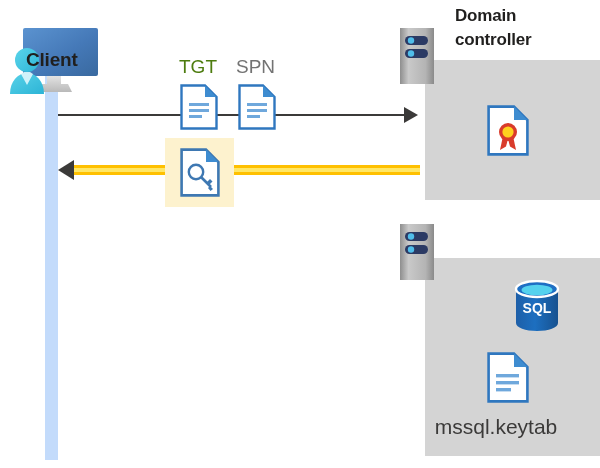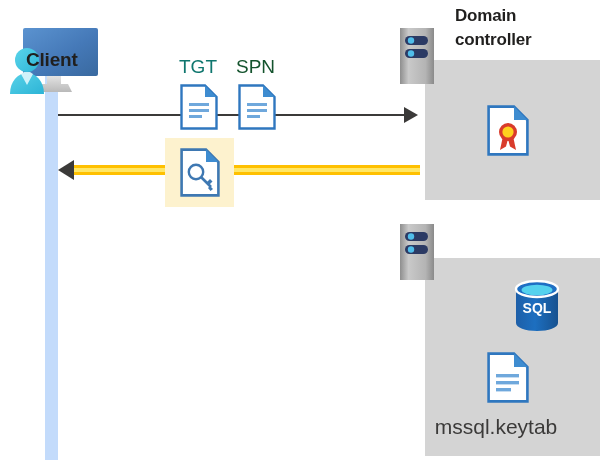--- a/index.html
+++ b/index.html
@@ -85,27 +85,27 @@
   
   #response-arrow {
     left: 58px; top: 158px;
     width: 362px; height: 24px;
   }
 
   
   #tgt-label {
     left: 179px; top: 56px;
     font-size: 19px;
-    color: #0f766e;
+    color: #4d7c0f;
     text-align: right;
   }
   #spn-label {
     left: 236px; top: 56px;
     font-size: 19px;
-    color: #14532d;
+    color: #737373;
   }
   #tgt-doc { left: 180px; top: 84px; width: 38px; height: 46px; }
   #spn-doc { left: 238px; top: 84px; width: 38px; height: 46px; }
 
   
   #ticket-highlight {
     left: 165px; top: 138px;
     width: 69px; height: 69px;
     background: #fdf2ce;
   }

